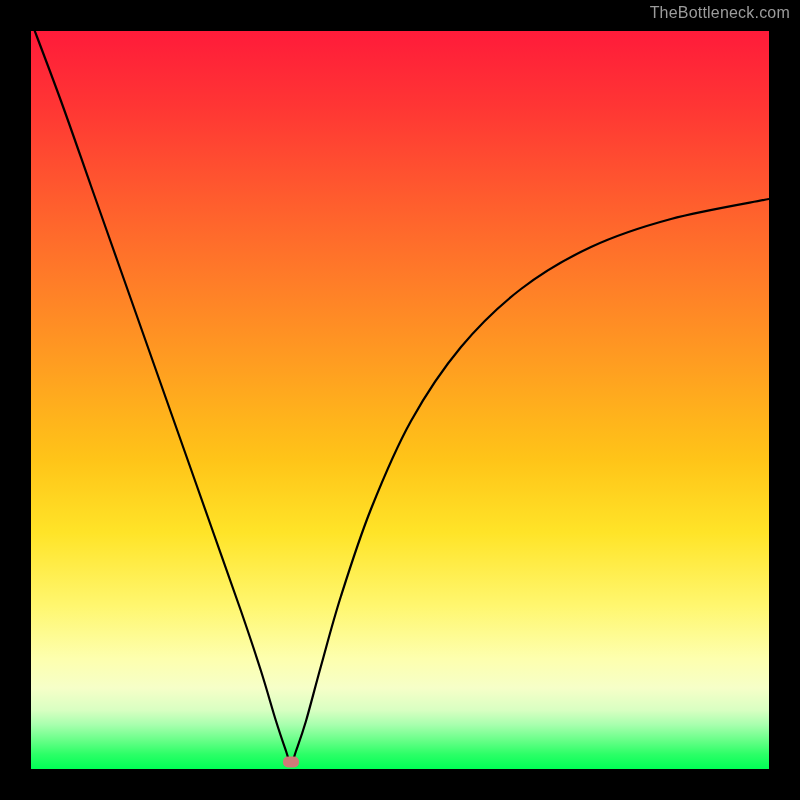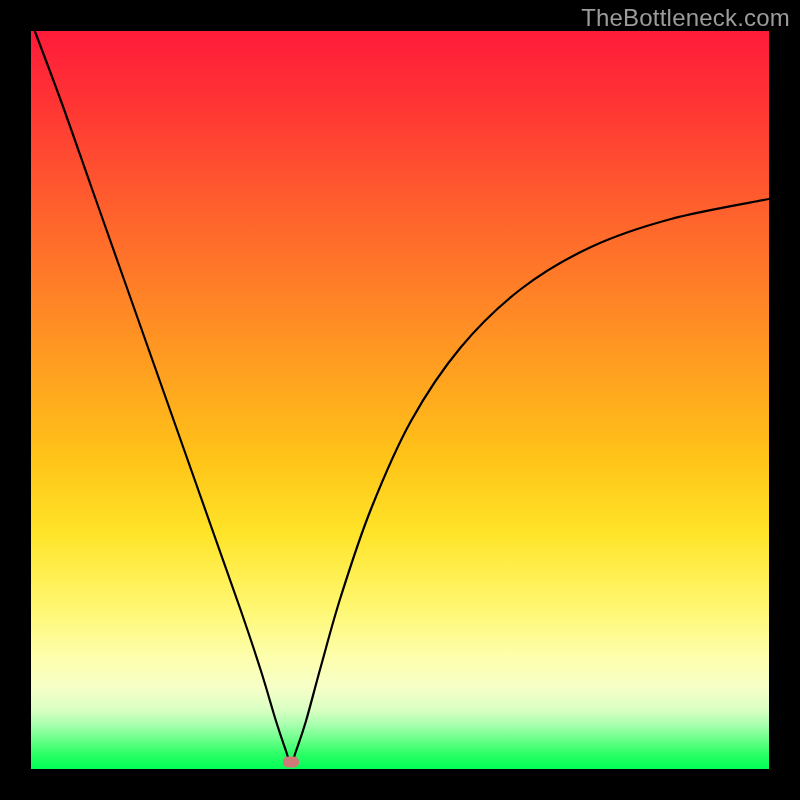--- a/index.html
+++ b/index.html
@@ -62,21 +62,21 @@
     background: #cf7a78;
     border-radius: 5px;
     transform: translate(-50%, -50%);
     z-index: 3;
   }
   .watermark {
     position: absolute;
     top: 4px;
     right: 10px;
     color: #9b9b9b;
-    font-size: 24px;
+    font-size: 16px;
     letter-spacing: 0.2px;
     z-index: 5;
     user-select: none;
   }
 </style>
 </head>
 <body>
 
 <div class="watermark">TheBottleneck.com</div>
 

